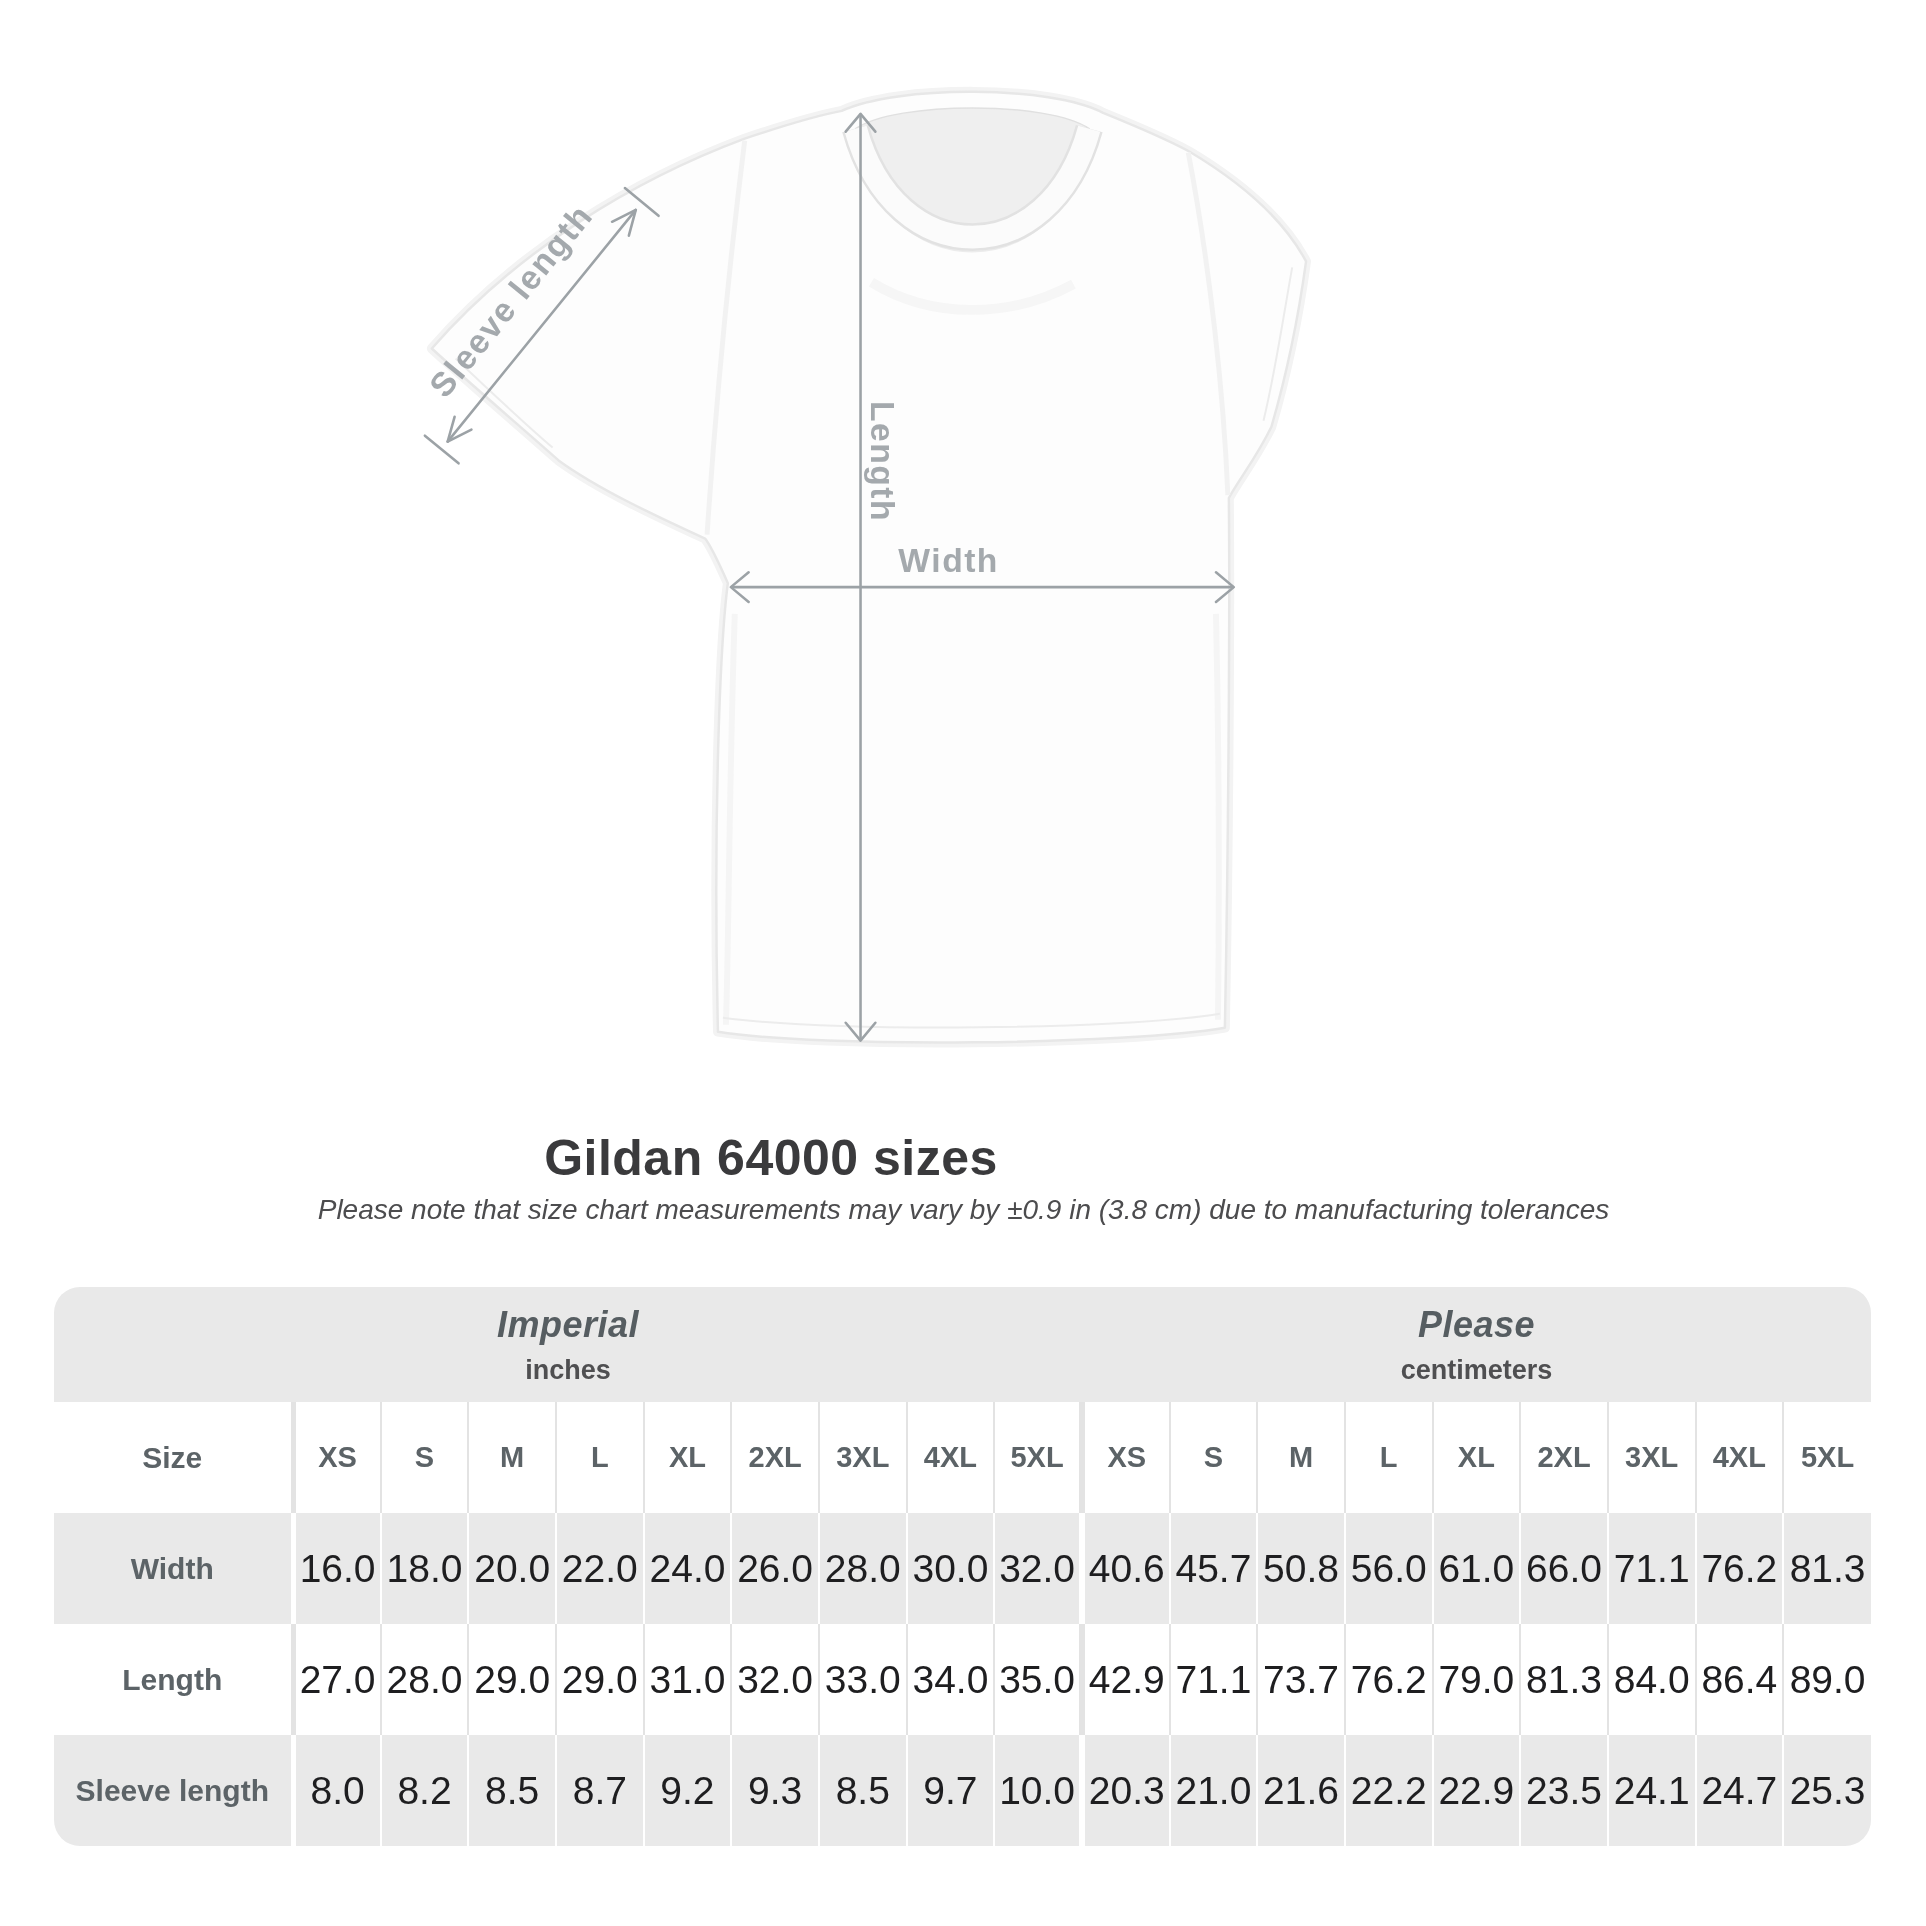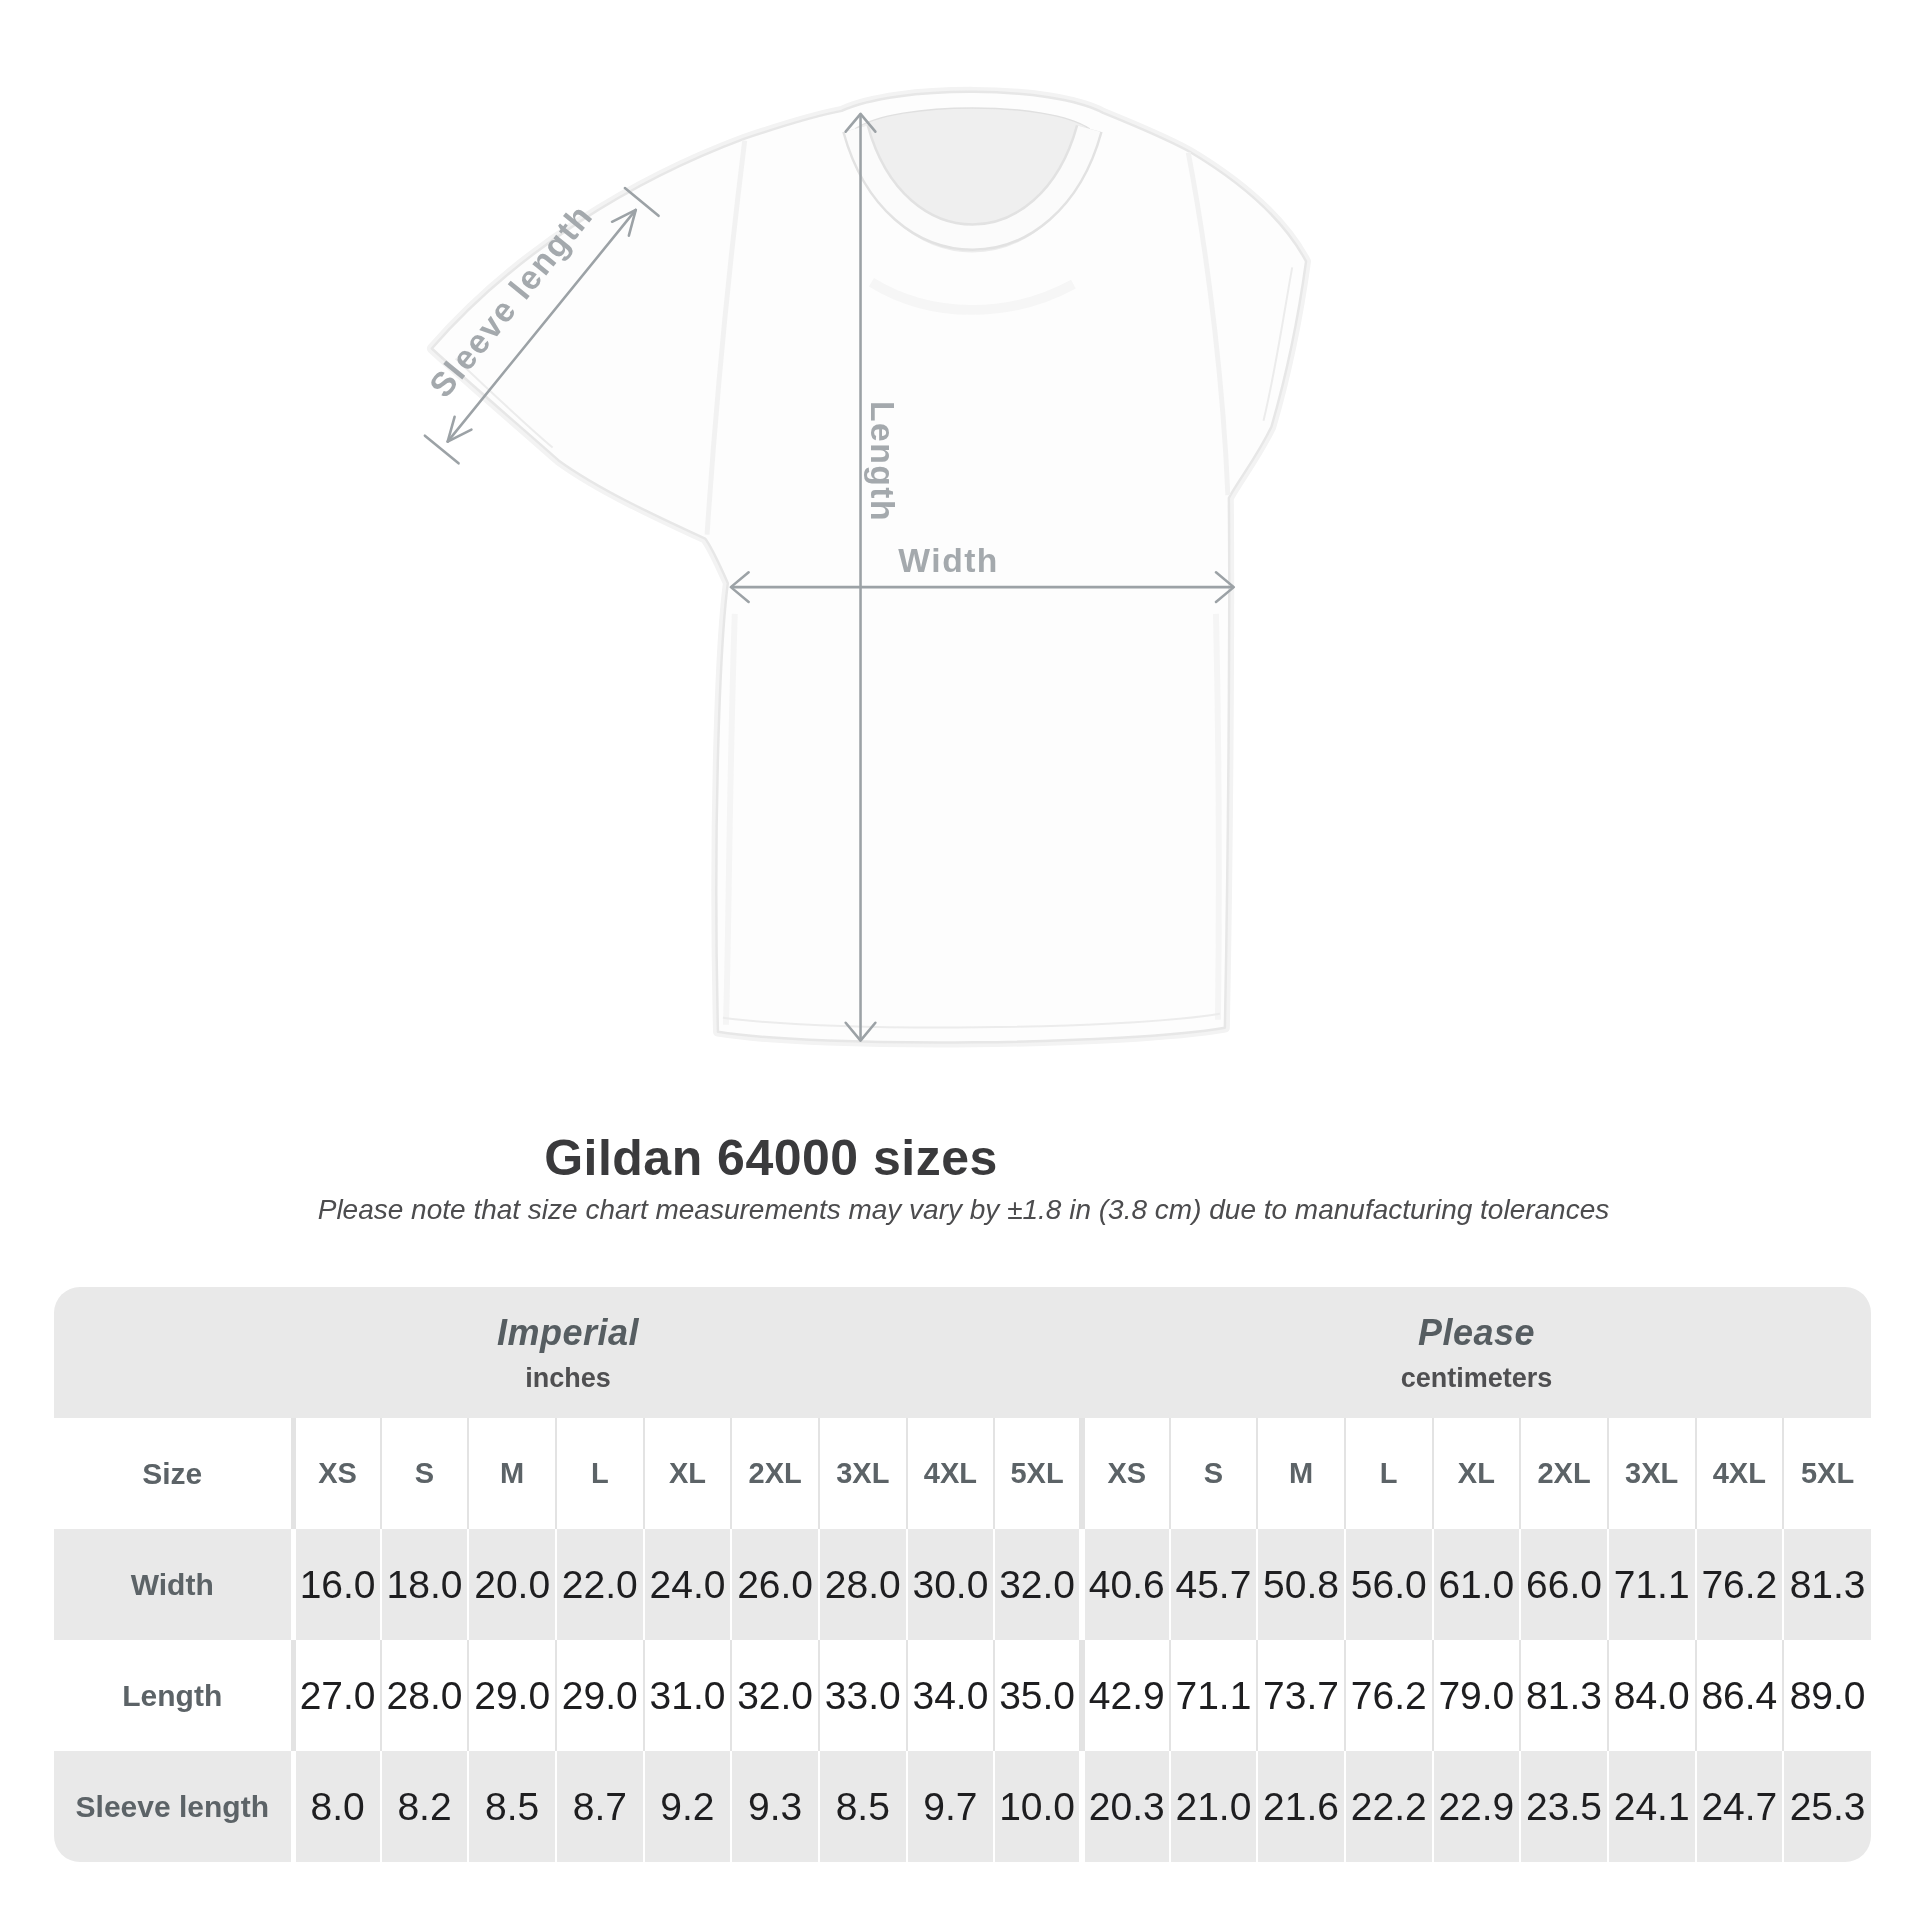--- a/index.html
+++ b/index.html
@@ -27,21 +27,21 @@
   }
 
   
   .card{
     position:absolute;left:54px;top:1287px;width:1817px;
     border-radius:26px;overflow:hidden;background:#ffffff;
   }
   table.tbl{width:100%;border-collapse:collapse;table-layout:fixed;}
   table.tbl col.cl{width:239px;}
   tr.group-row th{
-    height:107px;background:#e9e9e9;vertical-align:middle;text-align:center;padding:12px;
+    height:107px;background:#e9e9e9;vertical-align:middle;text-align:center;padding:4px;
   }
   .gname{font-size:36px;font-weight:700;font-style:italic;color:#565d61;letter-spacing:0.5px;}
   .gunit{font-size:27px;color:#4f4f51;margin-top:9px;}
   tr.size-row th{height:111px;}
   tr.data-row th, tr.data-row td{height:111px;}
   .tbl th,.tbl td{text-align:center;vertical-align:middle;padding:0;}
   .tbl .rl{font-size:30px;font-weight:700;color:#5c6367;}
   tr.size-row .c{font-size:29px;font-weight:700;color:#5c6367;margin-top:33px;}
   tr.data-row .c{font-size:39px;font-weight:400;color:#1e1e20;}
   tr.white-row th, tr.white-row td{background:#ffffff;--sep:#e3e3e3;}
@@ -97,21 +97,21 @@
       <path class="ann-line" d="M 452 446 L 642 212"></path>
       <path class="ann-line" d="M 635 238 L 642 212 L 618 224"></path>
       <path class="ann-line" d="M 476 434 L 452 446 L 459 421"></path>
       <path class="ann-line" d="M 631 190 L 665 218"></path>
       <path class="ann-line" d="M 429 440 L 463 468"></path>
     </g>
     <text class="ann-text" transform="translate(525 311) rotate(-51)" text-anchor="middle">Sleeve length</text>
   </svg>
 
   <div class="page-title">Gildan 64000 sizes</div>
-  <div class="page-subtitle">Please note that size chart measurements may vary by ±1.8 in (3.8 cm) due to manufacturing tolerances</div>
+  <div class="page-subtitle">Please note that size chart measurements may vary by ±0.9 in (3.8 cm) due to manufacturing tolerances</div>
 
   <div class="card">
     <table class="tbl">
       <colgroup>
         <col class="cl">
           <col>
           <col>
           <col>
           <col>
           <col>

